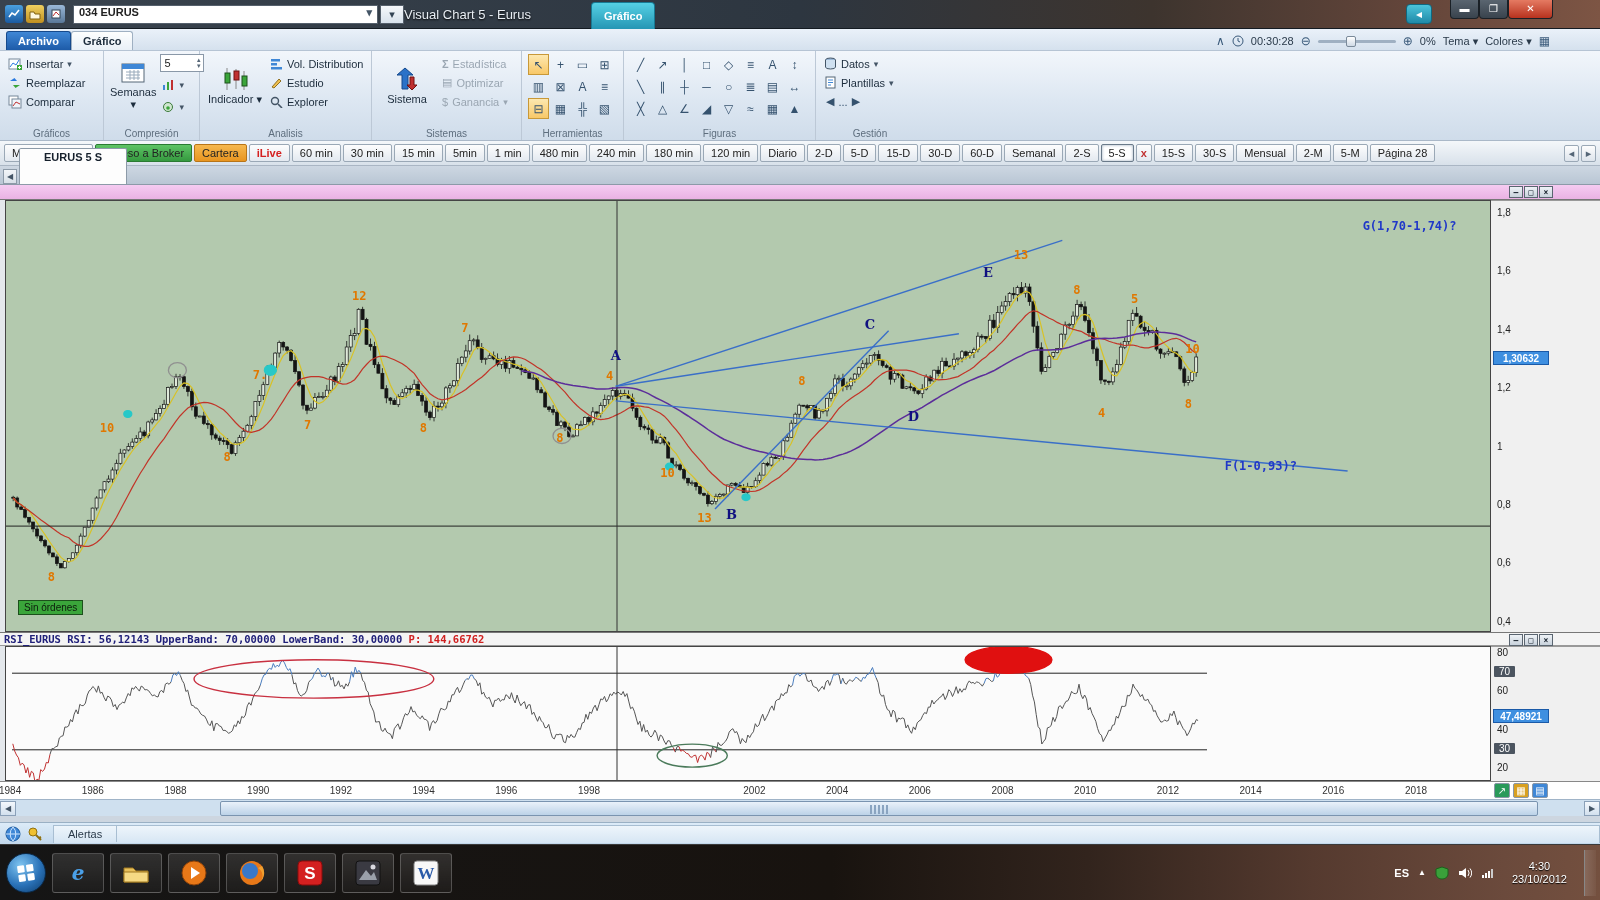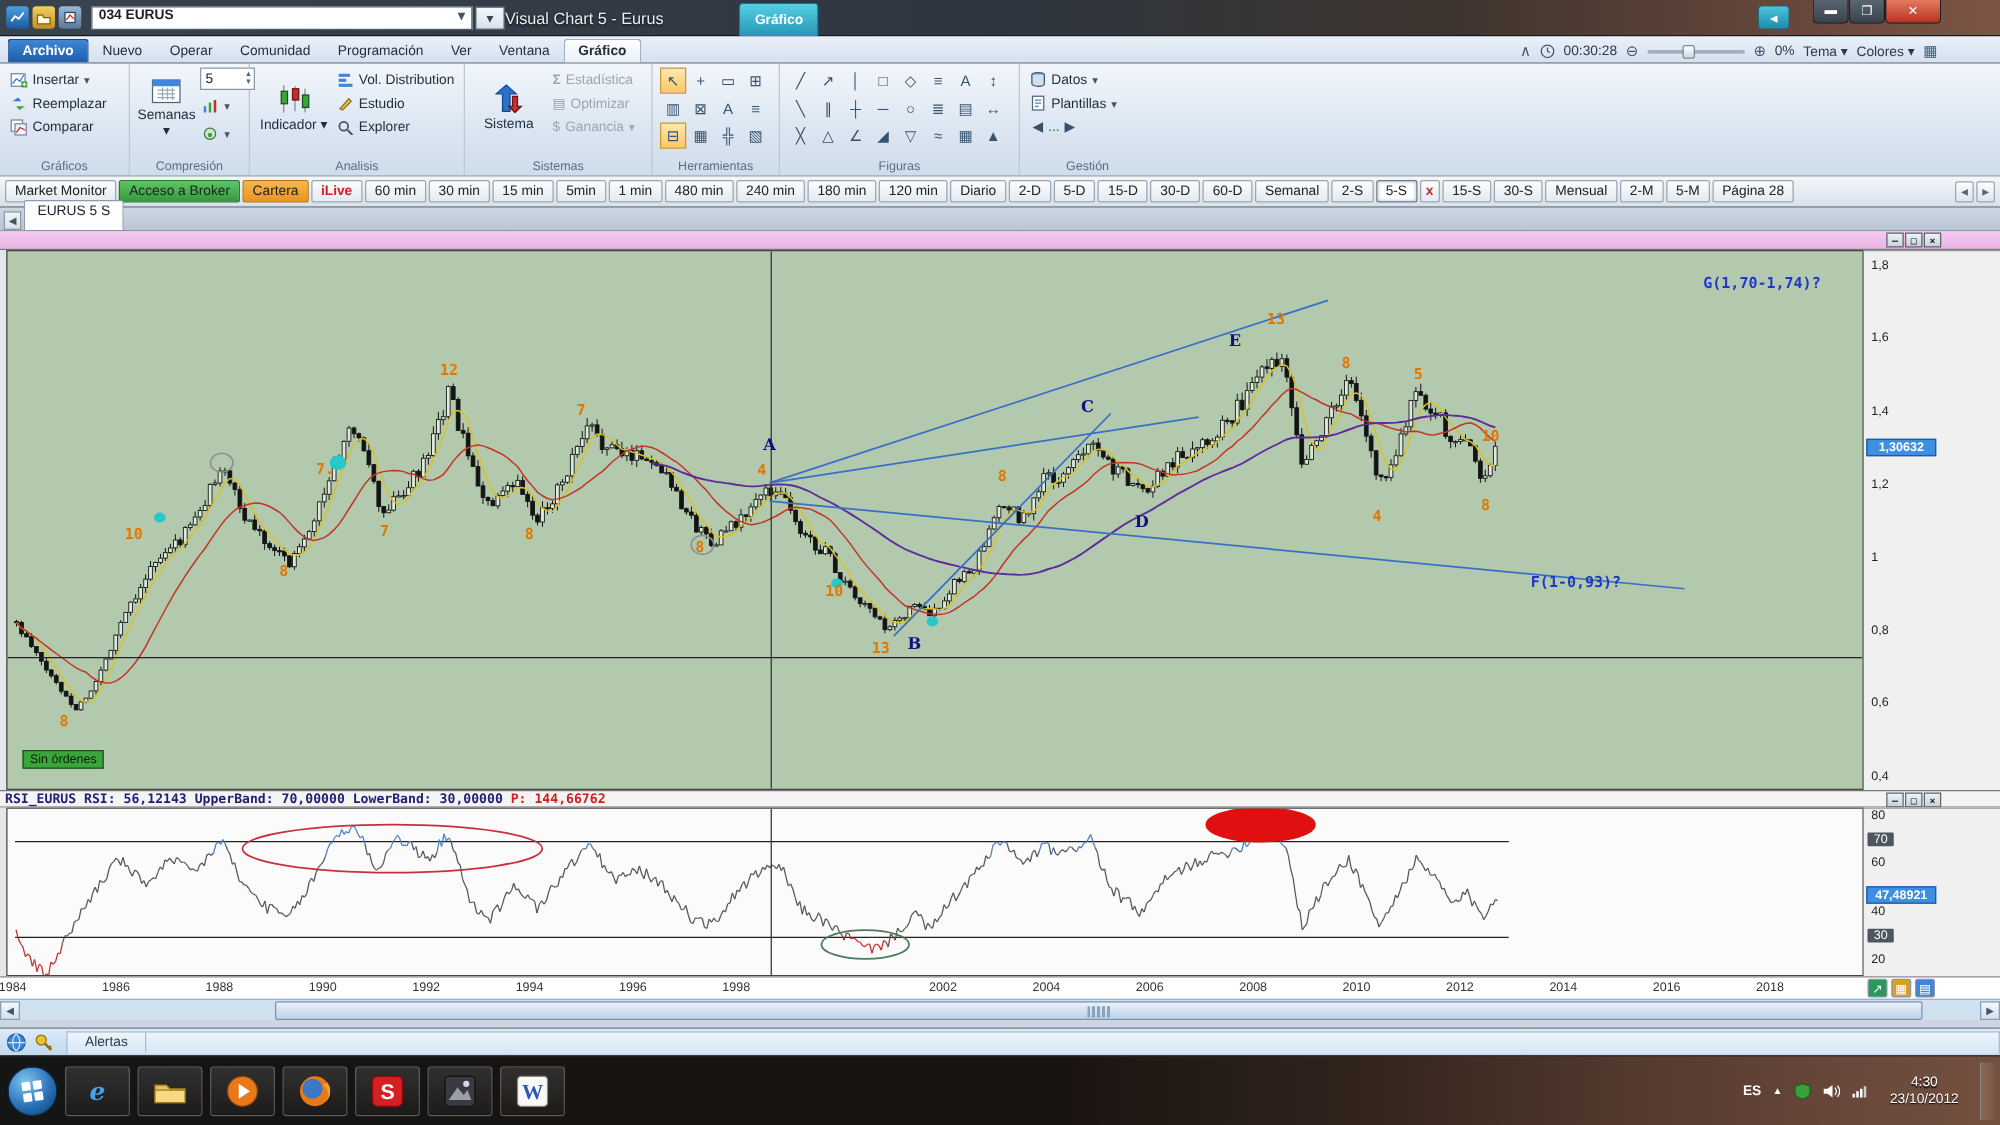--- a/index.html
+++ b/index.html
@@ -76,22 +76,22 @@
   .ptab-close{border:1px solid #9aa8b6;border-radius:2px;padding:2px 4px;background:linear-gradient(#fdfdfd,#e3e9f0);color:#c03030;font-weight:bold}
   .pspacer{flex:1}
   .pscroll{width:15px;height:17px;border:1px solid #9aa8b6;background:linear-gradient(#fdfdfd,#dde4ec);
     display:flex;align-items:center;justify-content:center;color:#567;border-radius:2px}
 
   
   .doctabs{position:absolute;left:0;top:166px;width:1600px;height:19px;
     background:linear-gradient(#cdd7e2,#b9c6d4);border-bottom:1px solid #8c9aa8;display:flex;align-items:flex-end}
   .dscroll{width:14px;height:15px;margin:0 2px 0 3px;background:linear-gradient(#f2f5f8,#d8e0e8);
     border:1px solid #8c9aa8;display:flex;align-items:center;justify-content:center;font-size:8px;color:#456}
-  .doctab{height:24px;padding:2px 10px;background:#fdfdfd;border:1px solid #8c9aa8;border-bottom:none;
-    font-weight:normal;color:#16202c;border-radius:2px 2px 0 0}
+  .doctab{height:36px;padding:2px 24px;background:#fdfdfd;border:1px solid #8c9aa8;border-bottom:none;
+    font-weight:bold;color:#16202c;border-radius:2px 2px 0 0}
 
   
   .chartwrap{position:absolute;left:0;top:185px;width:1600px;height:637px;background:#e4e8ec}
   .infobar{position:absolute;left:0;width:1600px;height:15px;display:flex;align-items:center;
     font-family:"DejaVu Sans Mono",monospace;font-weight:bold;font-size:11px;white-space:pre;padding-left:4px}
   .infobar.price{top:0;background:linear-gradient(#f5cbf1,#e9b2e3);border-bottom:1px solid #777}
   .infobar.rsi{top:447px;height:14px;background:#f4f4f4;border-top:1px solid #777;border-bottom:1px solid #999;font-size:10.5px}
   .paneminis{position:absolute;right:47px;top:1px;display:flex;gap:1px}
   .pmini{width:14px;height:12px;border:1px solid #5a6570;background:linear-gradient(#eef2f6,#c8d2dc);
     font-size:8px;display:flex;align-items:center;justify-content:center;color:#16202c}
@@ -175,28 +175,20 @@
   <div class="tb-right">
     <div class="back-btn">◂</div>
     <div class="winbtn">▬</div>
     <div class="winbtn">❐</div>
     <div class="winbtn close">✕</div>
   </div>
 </div>
 
 <div class="menubar">
   <div class="mtab file">Archivo</div>
-  <div id="menu-plain" style="display:flex">
-      <div class="mtab">Nuevo</div>
-      <div class="mtab">Operar</div>
-      <div class="mtab">Comunidad</div>
-      <div class="mtab">Programación</div>
-      <div class="mtab">Ver</div>
-      <div class="mtab">Ventana</div>
-    </div>
   <div class="mtab active">Gráfico</div>
   <div class="menu-right">
     <span class="mr-ic">∧</span>
     <svg width="12" height="12">
         <circle cx="6" cy="6" r="5" fill="none" stroke="#3a5a7a"></circle>
         <path d="M6 3 v3 l2 1" stroke="#3a5a7a" fill="none"></path>
       </svg>
     <span>00:30:28</span>
     <span class="mr-ic">⊖</span>
     <span class="zslider">

